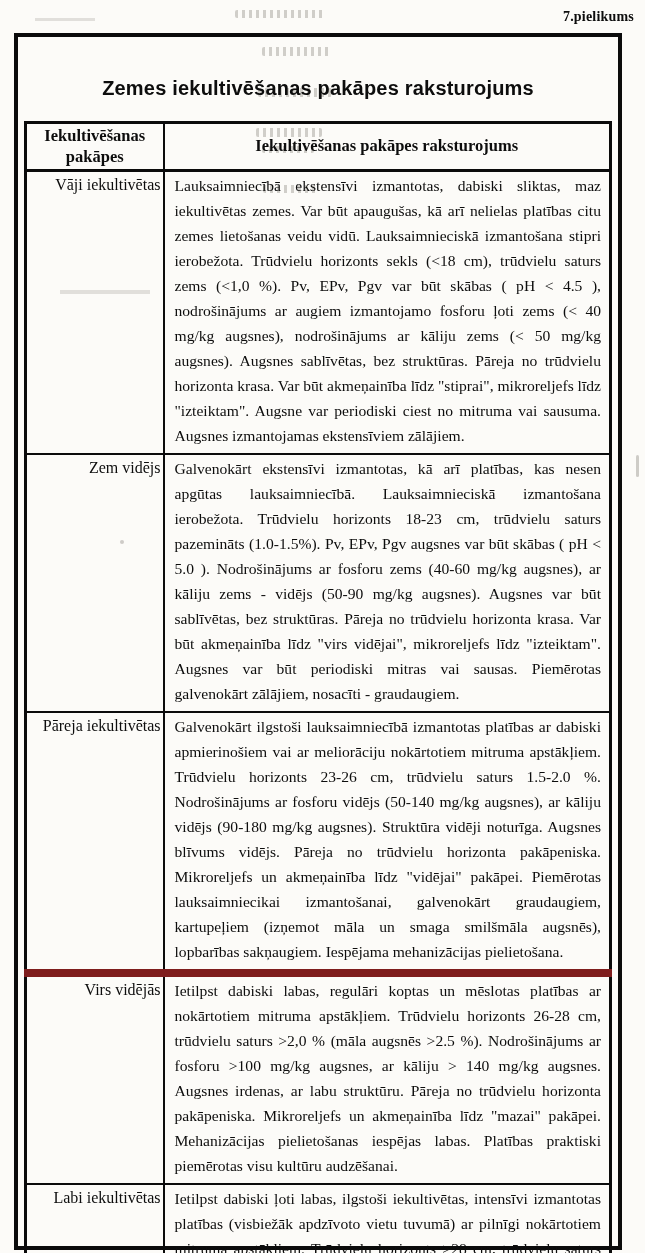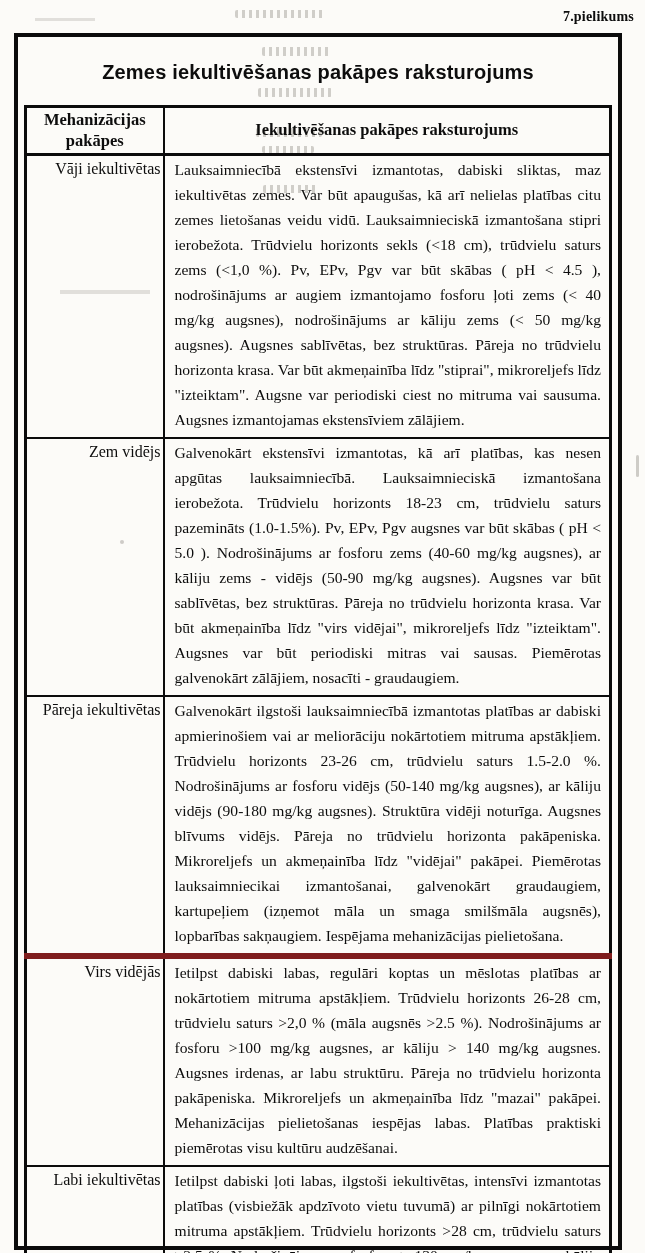--- a/index.html
+++ b/index.html
@@ -20,21 +20,21 @@
   }
   
   .frame{
     position:absolute;top:33px;left:14px;width:608px;bottom:3px;
     border:4px solid #0b0b0b;
     padding:0 6px;
     box-sizing:border-box;
     background:transparent;
   }
   .title{
-    margin:24px 0 0 0;
+    margin:40px 0 0 0;
     text-align:center;
     font-family:"Liberation Sans",sans-serif;
     font-weight:bold;font-size:20px;letter-spacing:.2px;
   }
   .subtitle{
     margin:27px 0 0 6px;
     font-family:"Liberation Sans",sans-serif;
     font-weight:bold;font-size:17.5px;letter-spacing:.1px;
   }
   table.ctable{
@@ -70,21 +70,21 @@
     text-justify:inter-word;
     font-size:15.6px;
     line-height:25px;
     padding:1px 8px 5px 10px;
   }
   tr.r1 td{min-height:250px;height:250px;}
   tr.r2 td{height:229px;}
   tr.r3 td{height:226px;}
   tr.r4 td{height:163px;}
   tr.r5 td{height:162px;}
-  tr.heavy-top td{border-top:6px solid #7f1d1d;}
+  tr.heavy-top td{border-top:8px solid #7f1d1d;}
   
   .artifact{position:absolute;pointer-events:none;}
   .smudge{
     background:repeating-linear-gradient(90deg,#8a877f 0 3px,transparent 3px 7px);
     opacity:.38;border-radius:2px;filter:blur(.4px);
   }
   .speck{background:#96938b;opacity:.45;border-radius:50%;}
   .streak{background:#a5a29a;opacity:.3;filter:blur(.5px);}
 </style>
 </head>
@@ -105,21 +105,21 @@
   <div class="artifact speck" style="left:636px;top:455px;width:3px;height:22px;border-radius:2px;"></div>
   <div class="artifact speck" style="left:120px;top:540px;width:4px;height:4px;"></div>
 
   <div class="frame">
 
     <div class="title">Zemes iekultivēšanas pakāpes raksturojums</div>
 
     <table class="ctable">
       <thead>
         <tr>
-          <th class="h-degree">Mehanizācijas pakāpes</th>
+          <th class="h-degree">Iekultivēšanas pakāpes</th>
           <th class="h-desc">Iekultivēšanas pakāpes raksturojums</th>
         </tr>
       </thead>
       <tbody>
         <tr class="r1">
           <td class="deg">Vāji iekultivētas</td>
           <td class="desc">Lauksaimniecībā ekstensīvi izmantotas, dabiski sliktas, maz iekultivētas zemes.  Var būt apaugušas, kā arī nelielas platības citu zemes lietošanas veidu vidū.  Lauksaimnieciskā izmantošana stipri ierobežota.  Trūdvielu horizonts sekls (&lt;18 cm), trūdvielu saturs zems (&lt;1,0 %). Pv, EPv, Pgv var būt skābas ( pH &lt; 4.5 ), nodrošinājums ar augiem izmantojamo fosforu ļoti zems (&lt; 40 mg/kg augsnes), nodrošinājums ar kāliju zems (&lt; 50 mg/kg augsnes).  Augsnes sablīvētas, bez struktūras. Pāreja no trūdvielu horizonta krasa. Var būt akmeņainība līdz "stiprai", mikroreljefs līdz "izteiktam". Augsne var periodiski ciest no mitruma vai sausuma. Augsnes izmantojamas ekstensīviem zālājiem.</td>
         </tr>
         <tr class="r2">
           <td class="deg">Zem vidējs</td>

